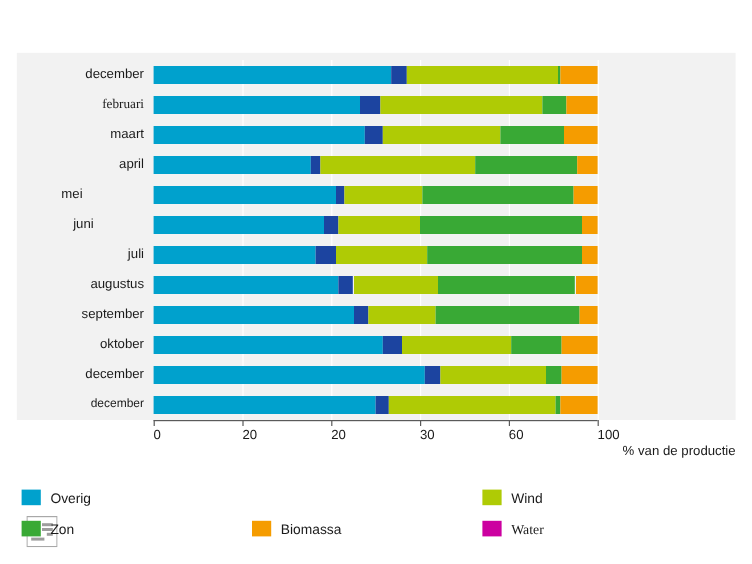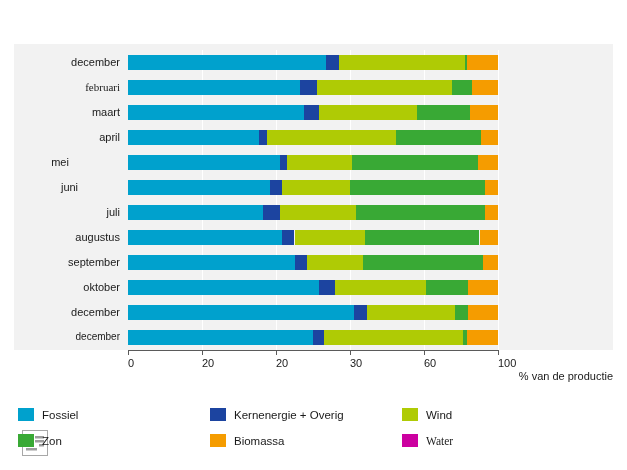--- a/index.html
+++ b/index.html
@@ -260,21 +260,20 @@
     <rect x="4" y="6" width="7" height="2.5" fill="#8c8c8c"></rect>
     <rect x="4" y="10" width="7" height="2.5" fill="#8c8c8c"></rect>
     <rect x="4" y="14" width="7" height="2.5" fill="#8c8c8c"></rect>
     <rect x="4" y="18" width="11" height="2.5" fill="#8c8c8c"></rect>
     <rect x="13" y="6" width="9" height="2.5" fill="#8c8c8c"></rect>
     <rect x="13" y="10" width="9" height="2.5" fill="#8c8c8c"></rect>
     <rect x="17" y="14" width="5" height="2.5" fill="#8c8c8c"></rect>
   </svg>
 
   <div class="legend" id="legend">
-      <div class="leg-item" style="left: 4px; top: 0px;"><span class="swatch" style="background: rgb(0, 161, 205);"></span><span>Fossiel</span></div>
-      <div class="leg-item" style="left: 196px; top: 0px;"><span class="swatch" style="background: rgb(28, 68, 160);"></span><span>Kernenergie + Overig</span></div>
+      <div class="leg-item" style="left: 4px; top: 0px;"><span class="swatch" style="background: rgb(0, 161, 205);"></span><span>Overig</span></div>
       <div class="leg-item" style="left: 388px; top: 0px;"><span class="swatch" style="background: rgb(175, 203, 5);"></span><span>Wind</span></div>
       <div class="leg-item" style="left: 4px; top: 26px;"><span class="swatch" style="background: rgb(57, 169, 53);"></span><span>Zon</span></div>
       <div class="leg-item" style="left: 196px; top: 26px;"><span class="swatch" style="background: rgb(245, 156, 0);"></span><span>Biomassa</span></div>
       <div class="leg-item" style="left: 388px; top: 26px; font-family: Liberation Serif, serif;"><span class="swatch" style="background: rgb(204, 0, 160);"></span><span>Water</span></div>
     </div>
 
 </div>
 
 </body></html>

